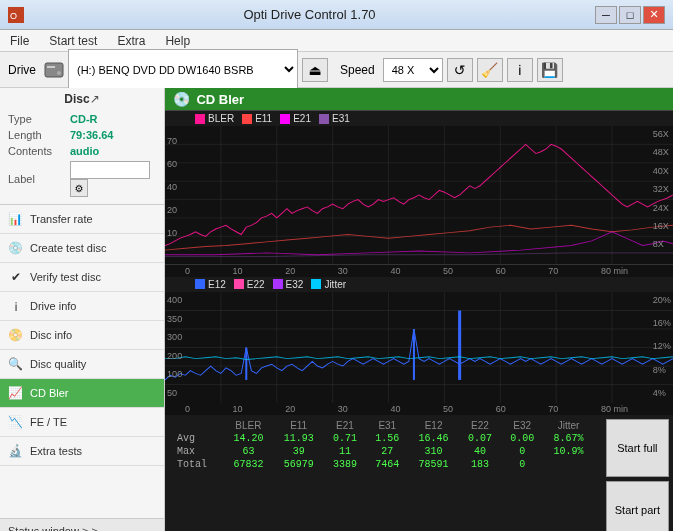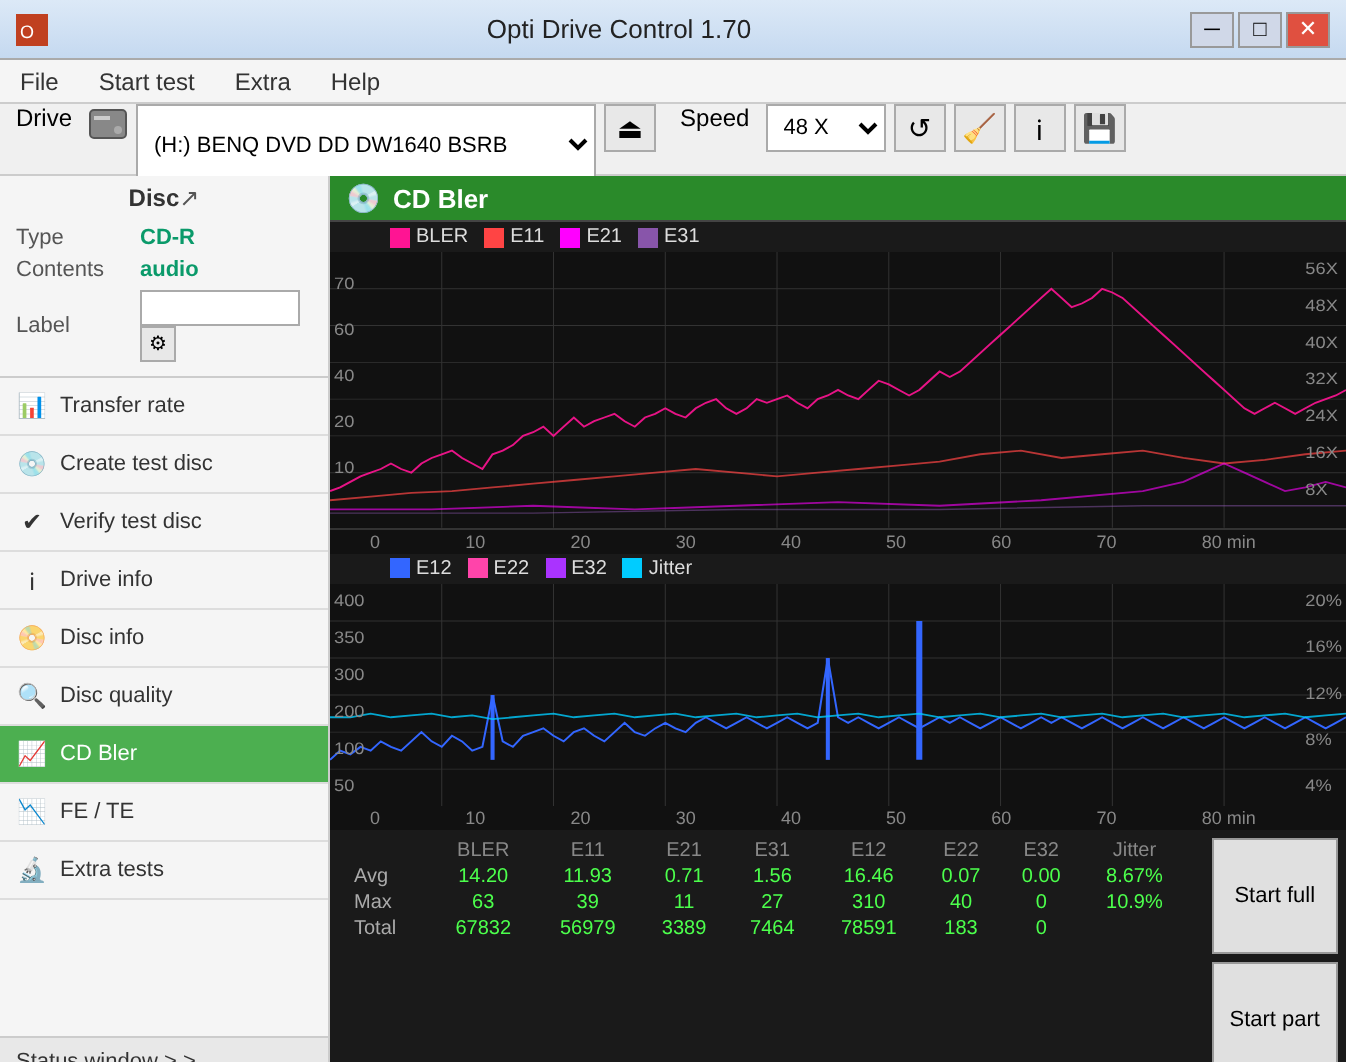--- a/index.html
+++ b/index.html
@@ -11,21 +11,21 @@
     #titlebar .title { flex: 1; text-align: center; font-size: 13px; color: #222; }
     #titlebar .win-controls { display: flex; gap: 2px; }
     #titlebar .win-btn { width: 22px; height: 18px; background: #d0d8e8; border: 1px solid #999; font-size: 11px; cursor: pointer; display: flex; align-items: center; justify-content: center; }
     #titlebar .win-btn.close { background: #e05040; color: white; }
     
     
     #menubar { background: #f5f5f5; height: 22px; display: flex; align-items: center; padding: 0 4px; border-bottom: 1px solid #ccc; gap: 8px; }
     #menubar span { padding: 2px 6px; cursor: pointer; color: #333; font-size: 12px; }
     
     
-    #toolbar { background: #f0f0f0; height: 36px; display: flex; padding: 0 8px; border-bottom: 1px solid #ccc; gap: 4px; }
+    #toolbar { background: #f0f0f0; height: 36px; display: flex; align-items: center; padding: 0 8px; border-bottom: 1px solid #ccc; gap: 4px; }
     #toolbar .drive-label { font-size: 12px; margin-right: 4px; }
     #toolbar .drive-select { height: 41px; width: 230px; border: 1px solid #aaa; background: white; font-size: 11px; padding: 0 4px; }
     #toolbar .eject-btn { width: 26px; height: 24px; background: #e8e8e8; border: 1px solid #aaa; cursor: pointer; display: flex; align-items: center; justify-content: center; font-size: 14px; }
     #toolbar .speed-label { font-size: 12px; margin-left: 8px; margin-right: 4px; }
     #toolbar .speed-select { height: 24px; width: 60px; border: 1px solid #aaa; background: white; font-size: 11px; padding: 0 4px; }
     #toolbar .toolbar-btn { width: 26px; height: 24px; background: #e8e8e8; border: 1px solid #aaa; cursor: pointer; display: flex; align-items: center; justify-content: center; font-size: 14px; }
     
     
     #main { display: flex; height: 455px; }
     
@@ -66,21 +66,21 @@
     
     
     .chart-legend { display: flex; align-items: center; gap: 8px; padding: 2px 6px; background: #1a1a1a; flex-wrap: wrap; }
     .legend-item { display: flex; align-items: center; gap: 3px; font-size: 10px; color: #ddd; }
     .legend-color { width: 10px; height: 10px; display: inline-block; }
     
     
     #stats-area { background: #1a1a1a; padding: 4px 8px; }
     #stats-table { width: 100%; font-size: 10px; color: #ccc; border-collapse: collapse; }
     #stats-table th { color: #888; text-align: center; padding: 1px 4px; font-weight: normal; }
-    #stats-table td { text-align: center; padding: 1px 4px; color: #4cff4c; }
+    #stats-table td { text-align: center; padding: 1px 4px; color: #4cff4c; font-family: Liberation Mono, monospace; }
     #stats-table .row-label { color: #aaa; text-align: left; }
     
     
     #action-btns { display: flex; flex-direction: column; gap: 4px; padding: 4px; background: #1a1a1a; justify-content: center; }
     #action-btns button { padding: 22px 8px; background: #e0e0e0; border: 1px solid #999; cursor: pointer; font-size: 11px; white-space: nowrap; }
     
     
     #stats-row { display: flex; background: #1a1a1a; }
     #stats-row #stats-area { flex: 1; }
     #stats-row #action-btns { flex-shrink: 0; }
@@ -136,20 +136,24 @@
     <div id="disc-info">
       <div class="disc-header">
         <span class="disc-title">Disc</span>
         <span class="disc-arrow">↗</span>
       </div>
       <table>
         <tbody>
             <tr>
           <td class="label">Type</td>
           <td class="value">CD-R</td>
+        </tr>
+        <tr>
+          <td class="label">Length</td>
+          <td class="value">79:36.64</td>
         </tr>
         <tr>
           <td class="label">Contents</td>
           <td class="value">audio</td>
         </tr>
         <tr>
           <td class="label">Label</td>
           <td>
             <input class="label-input" type="text" value="" style="">
             <button class="label-btn">⚙</button>

